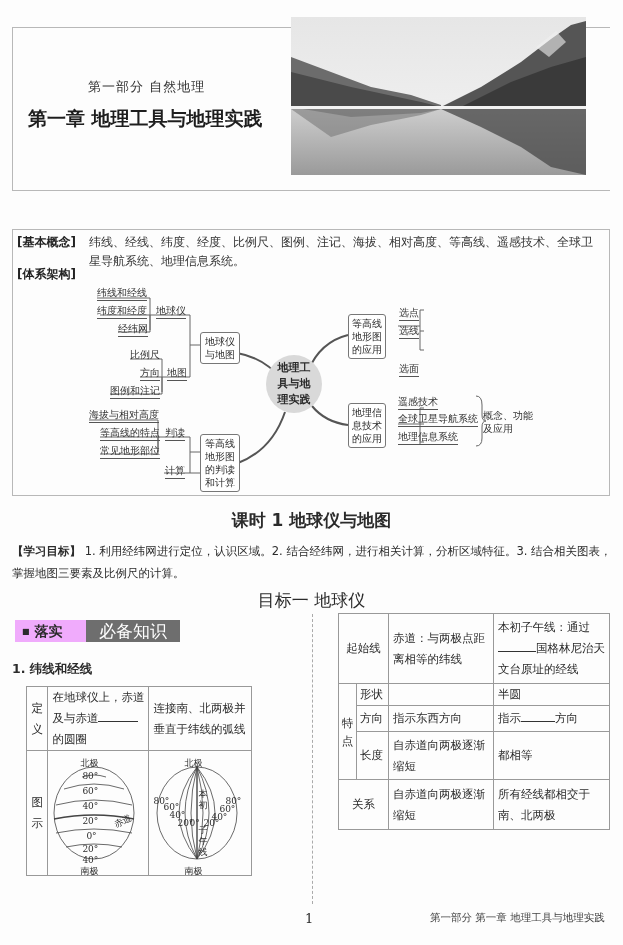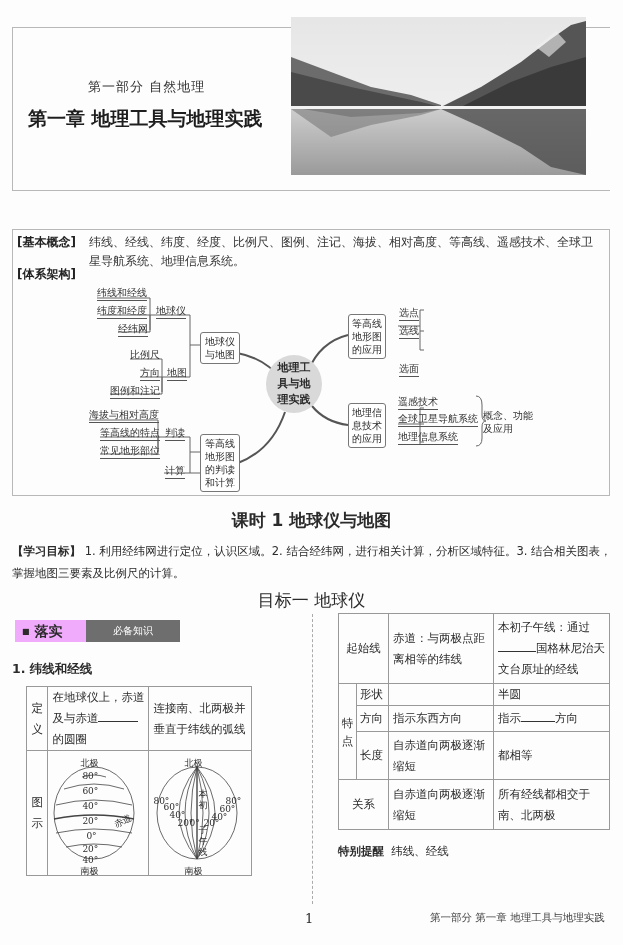--- a/index.html
+++ b/index.html
@@ -25,21 +25,21 @@
   .ul { border-bottom: 1px solid #555; }
 
   
   .lesson-title { left: 0; width: 623px; top: 509px; text-align: center; font-size: 17px; font-weight: bold; font-family: "DejaVu Sans","Liberation Sans",sans-serif; }
   .goals { left: 12px; top: 540px; width: 600px; font-size: 11.5px; line-height: 22px; font-family: "DejaVu Sans","Liberation Sans",sans-serif; }
   .goals b { font-weight: bold; }
   .target-title { left: 0; width: 623px; top: 589px; text-align: center; font-size: 17px; font-family: "DejaVu Sans","Liberation Sans",sans-serif; }
 
   .pill { left: 15px; top: 620px; height: 22px; width: 165px; display: flex; background: #f0abfc; }
   .pill-a { width: 71px; font-size: 14px; font-weight: bold; padding-left: 7px; line-height: 22px; font-family: "DejaVu Sans","Liberation Sans",sans-serif; }
-  .pill-b { flex: 1; background: #6e6e6e; color: #fff; font-size: 10px; line-height: 22px; text-align: center; }
+  .pill-b { flex: 1; background: #6e6e6e; color: #fff; font-size: 17px; line-height: 22px; text-align: center; }
   .sec-title { left: 12px; top: 661px; font-size: 12.5px; font-weight: bold; font-family: "DejaVu Sans","Liberation Sans",sans-serif; }
 
   table { border-collapse: collapse; font-size: 11.5px; }
   td { border: 1px solid #999; vertical-align: middle; line-height: 21px; padding: 0 4px; }
   .lt { left: 26px; top: 686px; width: 226px; }
   .rt { left: 338px; top: 613px; width: 272px; }
   .blank { display: inline-block; width: 40px; border-bottom: 1px solid #333; height: 14px; vertical-align: baseline; }
 
   .divider { left: 312px; top: 614px; height: 290px; border-left: 1px dashed #aaa; }
   .tip { left: 338px; top: 840px; width: 275px; font-size: 11.5px; line-height: 22px; }
@@ -276,17 +276,16 @@
   </tr>
   <tr style="height:50px;">
     <td colspan="2" style="text-align:center;">关系</td>
     <td>自赤道向两极逐渐缩短</td>
     <td>所有经线都相交于南、北两极</td>
   </tr>
 </tbody>
   </table>
 
 <div class="abs tip">
-  <div><b class="sans">特别提醒</b>&nbsp;&nbsp;<span class="sans">纬线、经线</span></div>
 </div>
 
 <div class="abs footer-page">1</div>
 <div class="abs footer-text">第一部分  第一章  地理工具与地理实践</div>
 
 </body></html>

